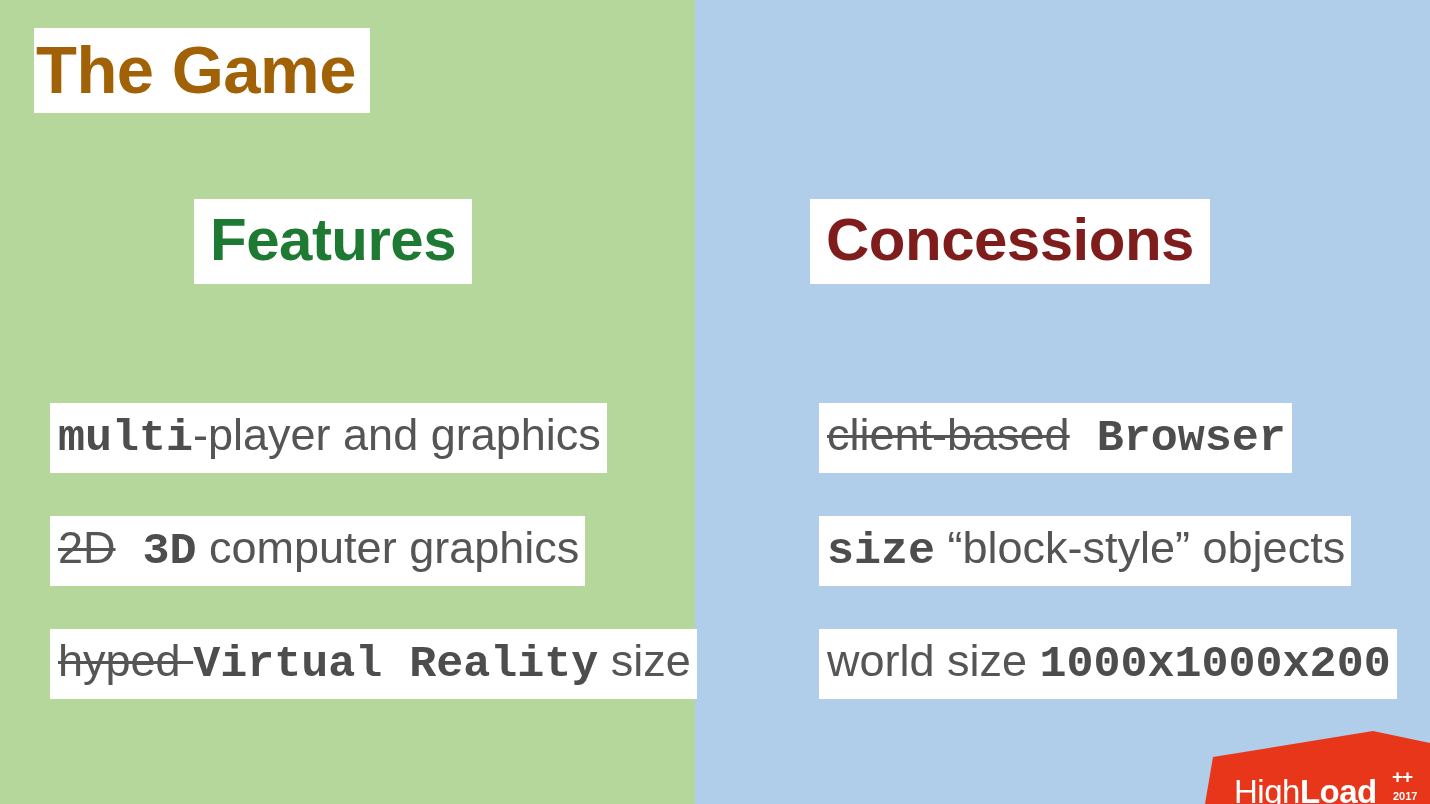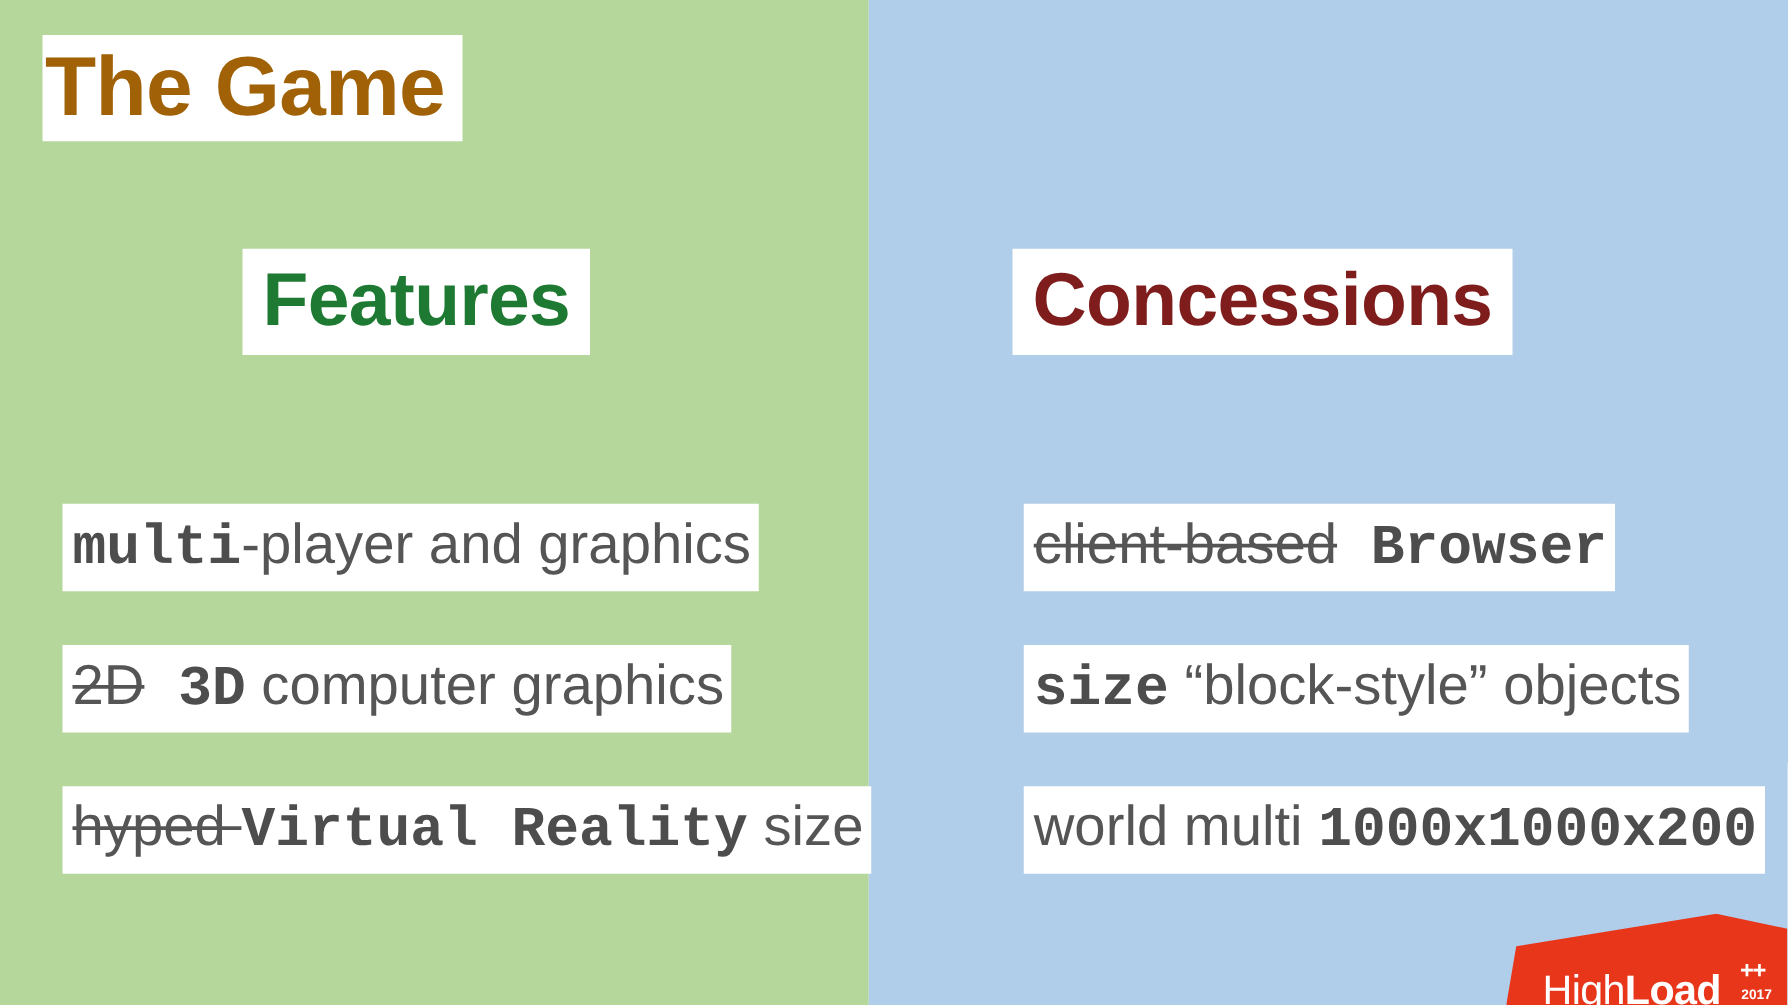--- a/index.html
+++ b/index.html
@@ -191,21 +191,21 @@
   </div>
 
   <div class="list list-right">
     <div class="bullet-row">
       <span class="bullet"><s>client-based</s><b> Browser</b><span></span></span>
     </div>
     <div class="bullet-row">
       <span class="bullet"><b>size</b><span> “block-style” objects</span></span>
     </div>
     <div class="bullet-row">
-      <span class="bullet"><span>world multi </span><b>1000x1000x200</b></span>
+      <span class="bullet"><span>world size </span><b>1000x1000x200</b></span>
     </div>
   </div>
 
   <div class="logo">
     <svg width="225" height="73" viewBox="0 0 225 73">
       <polygon points="0,73 8,26 168,0 225,12 225,73" fill="#e8361a"></polygon>
     </svg>
     <div class="logo-text">
       <span class="logo-word"><span class="logo-high">High</span><span class="logo-load">Load</span></span>
       <span class="logo-plus">++</span>

